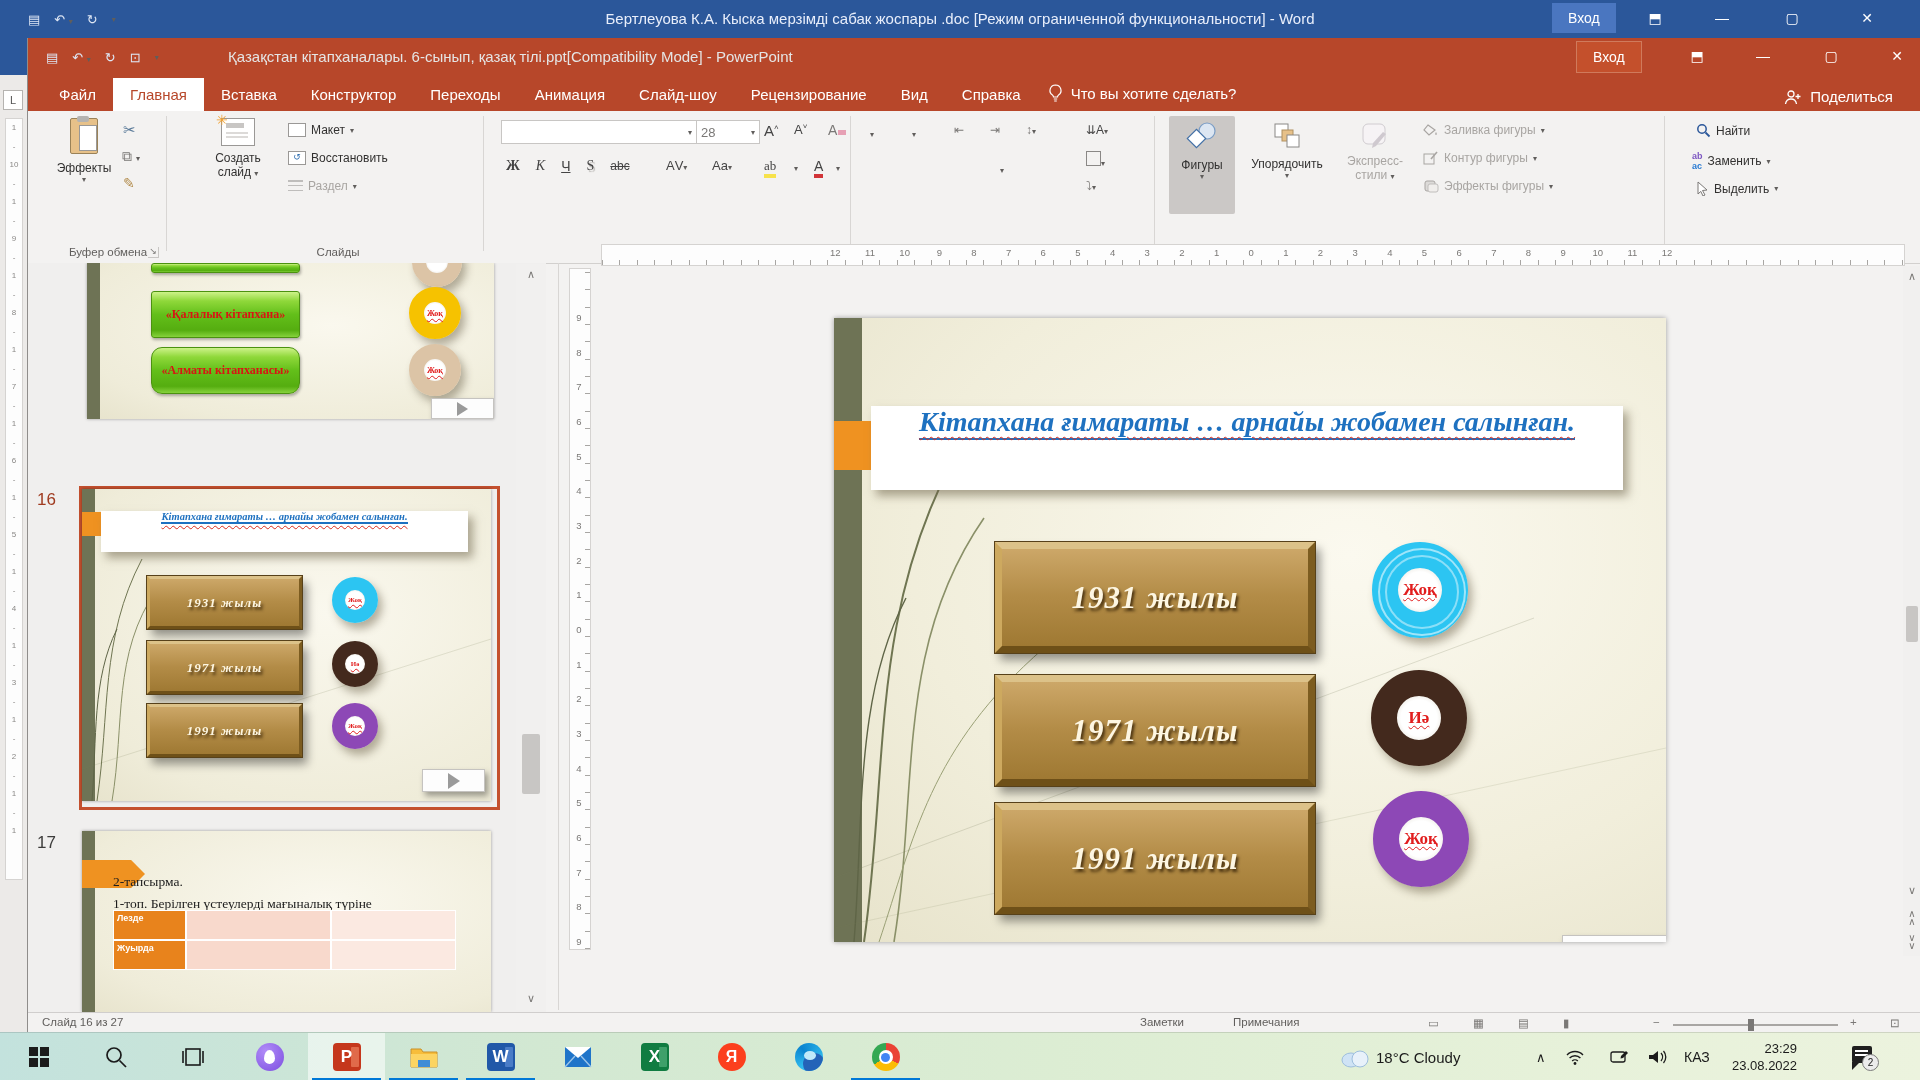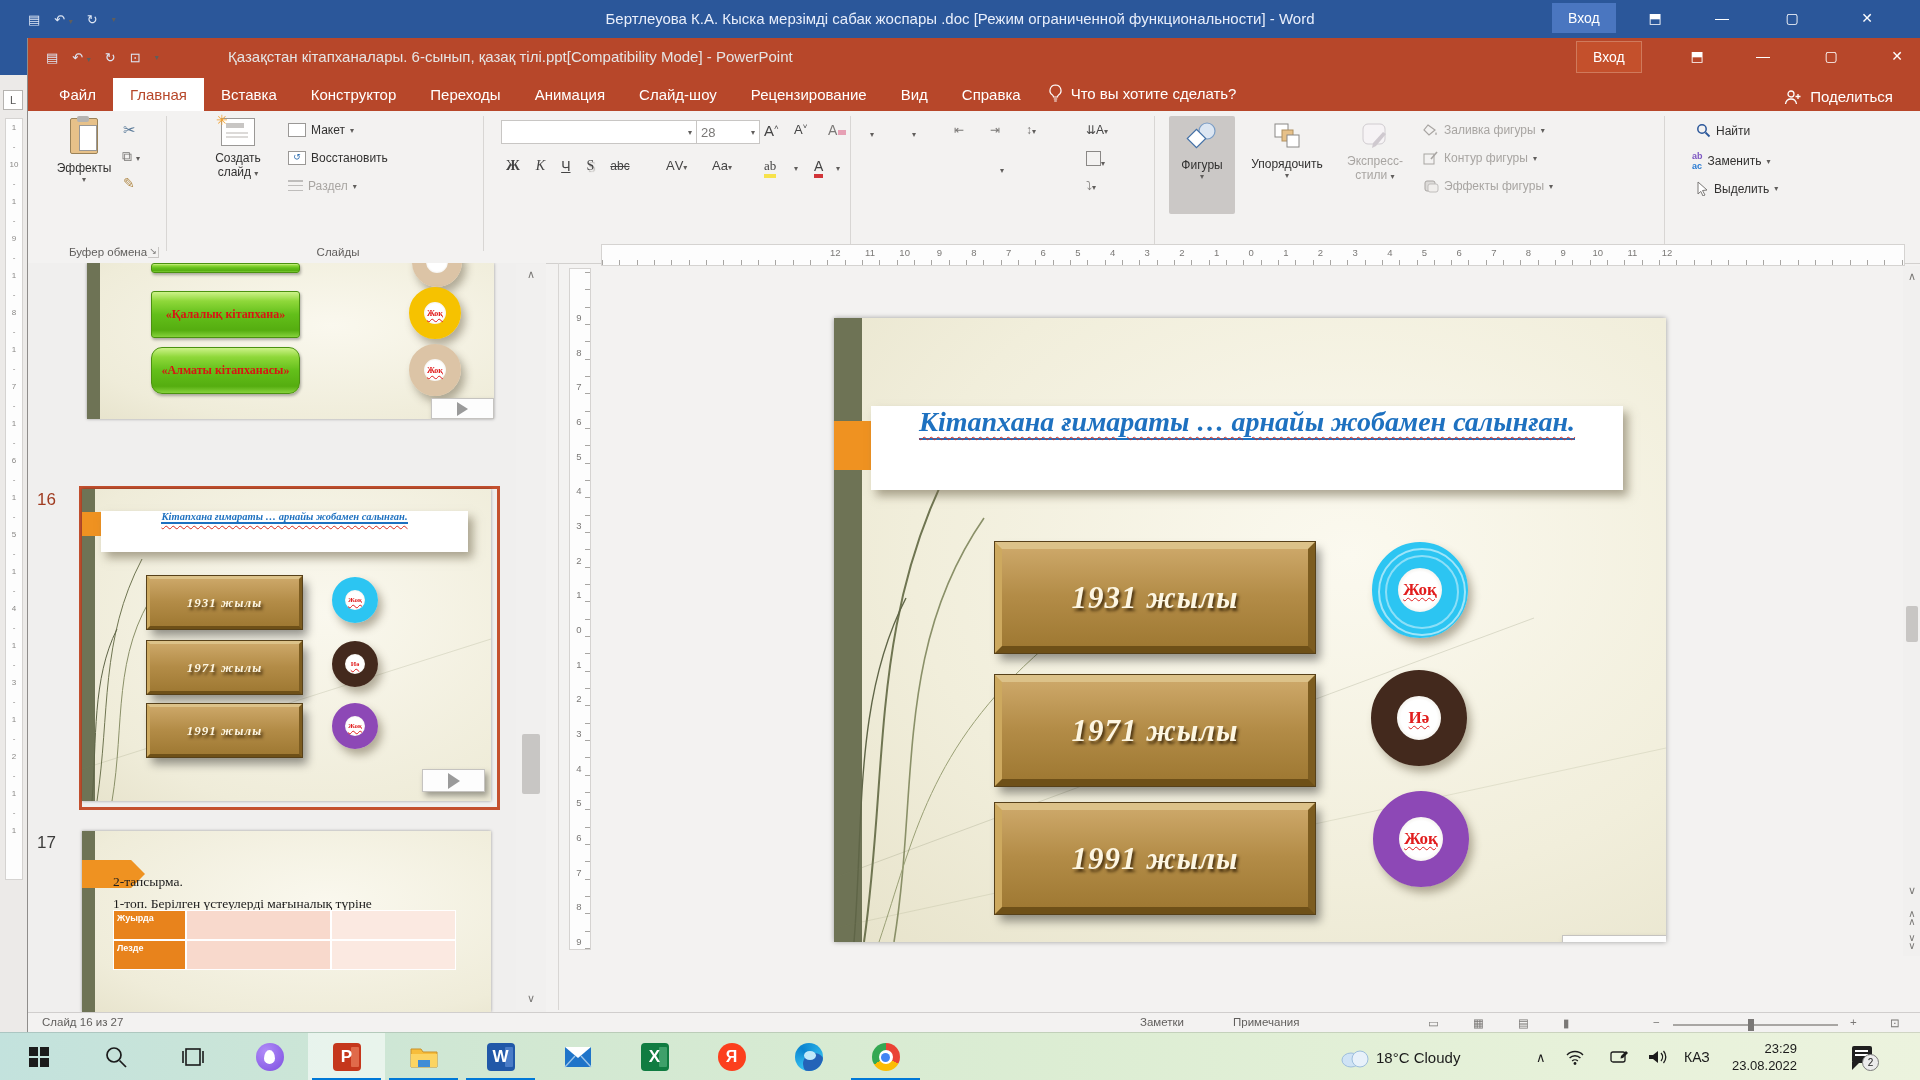--- a/index.html
+++ b/index.html
@@ -446,26 +446,26 @@
         <div class="abs" style="left:0;top:29px;width:63px;height:28px;background:#ef9221;clip-path:polygon(0 0,78% 0,100% 50%,78% 100%,0 100%);"></div>
         <div class="abs" style="left:31px;top:24px;font-family:'Liberation Serif',serif;font-size:13.5px;color:#1c1c1c;line-height:22px;margin-top:16px;">
           <div>2-тапсырма.</div>
           <div>1-топ. Берілген үстеулерді мағыналық түріне</div>
           <div>ажыратып, синонимдік қатарын жазыңыз.</div>
         </div>
         <div class="abs" style="left:31px;top:79px;width:343px;">
           <div>
 
           <div style="display:flex;">
-              <div class="orange-table-cell" style="width:73px;height:30px;">Жуырда</div>
+              <div class="orange-table-cell" style="width:73px;height:30px;">Лезде</div>
               <div class="pink" style="width:145px;height:30px;background:#f8d9cc;"></div>
               <div class="pink" style="width:125px;height:30px;background:#fbe9e1;"></div>
             </div>
               <div style="display:flex;">
-              <div class="orange-table-cell" style="width:73px;height:30px;">Лезде</div>
+              <div class="orange-table-cell" style="width:73px;height:30px;">Жуырда</div>
               <div class="pink" style="width:145px;height:30px;background:#f8d9cc;"></div>
               <div class="pink" style="width:125px;height:30px;background:#fbe9e1;"></div>
             </div>
             </div>
         </div>
       </div>
     </div>
 
     <div class="abs scroll" style="left:488px;top:226px;width:30px;height:746px;">
       <div class="arrow abs" style="left:0;top:4px;width:30px;">∧</div>

